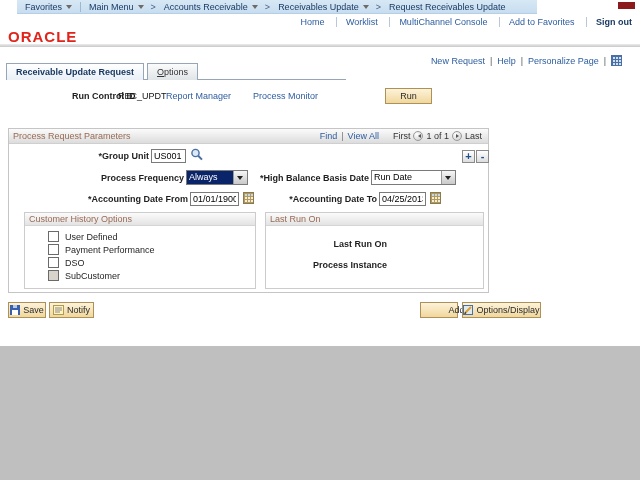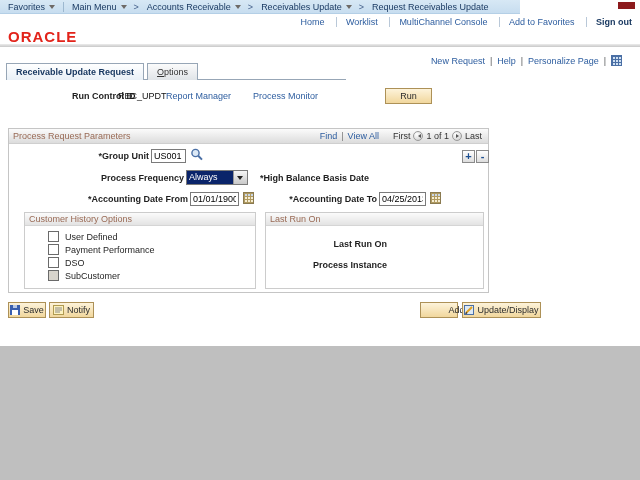--- a/index.html
+++ b/index.html
@@ -1,21 +1,21 @@
 <!DOCTYPE html>
 <html><head>
 <meta charset="utf-8">
 <style>
   * { margin:0; padding:0; box-sizing:border-box; }
   html,body { width:640px; height:480px; }
   body { font-family:"Liberation Sans", sans-serif; }
   .screen { position:relative; width:640px; height:480px; background:#ffffff; overflow:hidden; }
 
   
-  .crumbbar { position:absolute; top:0; left:0; width:520px; height:14px;
+  .crumbbar { position:absolute; top:0; left:17px; width:520px; height:14px;
     background:linear-gradient(#d7e8f5,#c7ddef); border-bottom:1px solid #b4cfe6;
     font-size:9px; color:#16365f; display:flex; align-items:center; white-space:nowrap; }
   .crumbbar .item { margin-left:8px; display:inline-flex; align-items:center; }
   .crumbbar .sep-line { width:1px; height:10px; background:#9db8cf; margin-left:8px; }
   .tri-down { display:inline-block; width:0; height:0; border:3px solid transparent;
     border-top:4px solid #6e6a66; margin-left:4px; margin-top:3px; }
   .gt { color:#46618a; margin-left:7px; font-size:9px; }
   .red-ind { position:absolute; top:2px; right:5px; width:17px; height:7px; background:#8c1a1c; }
 
   
@@ -219,20 +219,26 @@
     </svg>
 
     <div class="fld-label" style="left:72px; top:44px; width:103px;">Process Frequency</div>
     <div class="dd" style="left:177px; top:41px; width:62px;">
       <span class="dd-val sel">Always</span>
       <span class="dd-btn">
           <span class="tri"></span>
         </span>
     </div>
     <div class="fld-label" style="left:232px; top:44px; width:128px;">*High Balance Basis Date</div>
+    <div class="dd" style="left:362px; top:41px; width:85px;">
+      <span class="dd-val">Run Date</span>
+      <span class="dd-btn">
+          <span class="tri"></span>
+        </span>
+    </div>
 
     <div class="fld-label" style="left:67px; top:65px; width:112px;">*Accounting Date From</div>
     <input class="txtbox" style="left: 181px; top: 63px; width: 49px;" value="01/01/1900">
     <span class="cal-icon" style="left:234px; top:63px;"></span>
     <div class="fld-label" style="left:242px; top:65px; width:126px;">*Accounting Date To</div>
     <input class="txtbox" style="left: 370px; top: 63px; width: 47px;" value="04/25/2013">
     <span class="cal-icon" style="left:421px; top:63px;"></span>
 
     <div class="gbox" style="left:15px; top:83px; width:232px; height:77px;">
       <div class="gbox-hdr">
@@ -289,19 +295,19 @@
       <rect x="2" y="4" width="6" height="2" fill="#2a5caa"></rect>
     </svg>
     <span>Add</span>
   </div>
   <div class="psbtn tbtn" style="left:462px; top:302px; width:79px;">
     <svg class="icn" width="10" height="10">
       <rect x="0.5" y="0.5" width="9" height="9" fill="#dce9f6" stroke="#4a6fa5"></rect>
       <line x1="2" y1="8" x2="8" y2="2" stroke="#e0a020" stroke-width="2"></line>
       <line x1="1.5" y1="8.8" x2="3" y2="7.5" stroke="#333" stroke-width="1.4"></line>
     </svg>
-    <span>Update/Display</span>
+    <span>Options/Display</span>
   </div>
 
 
   <div class="gray-bottom"></div>
 
 </div>
 
 </body></html>

